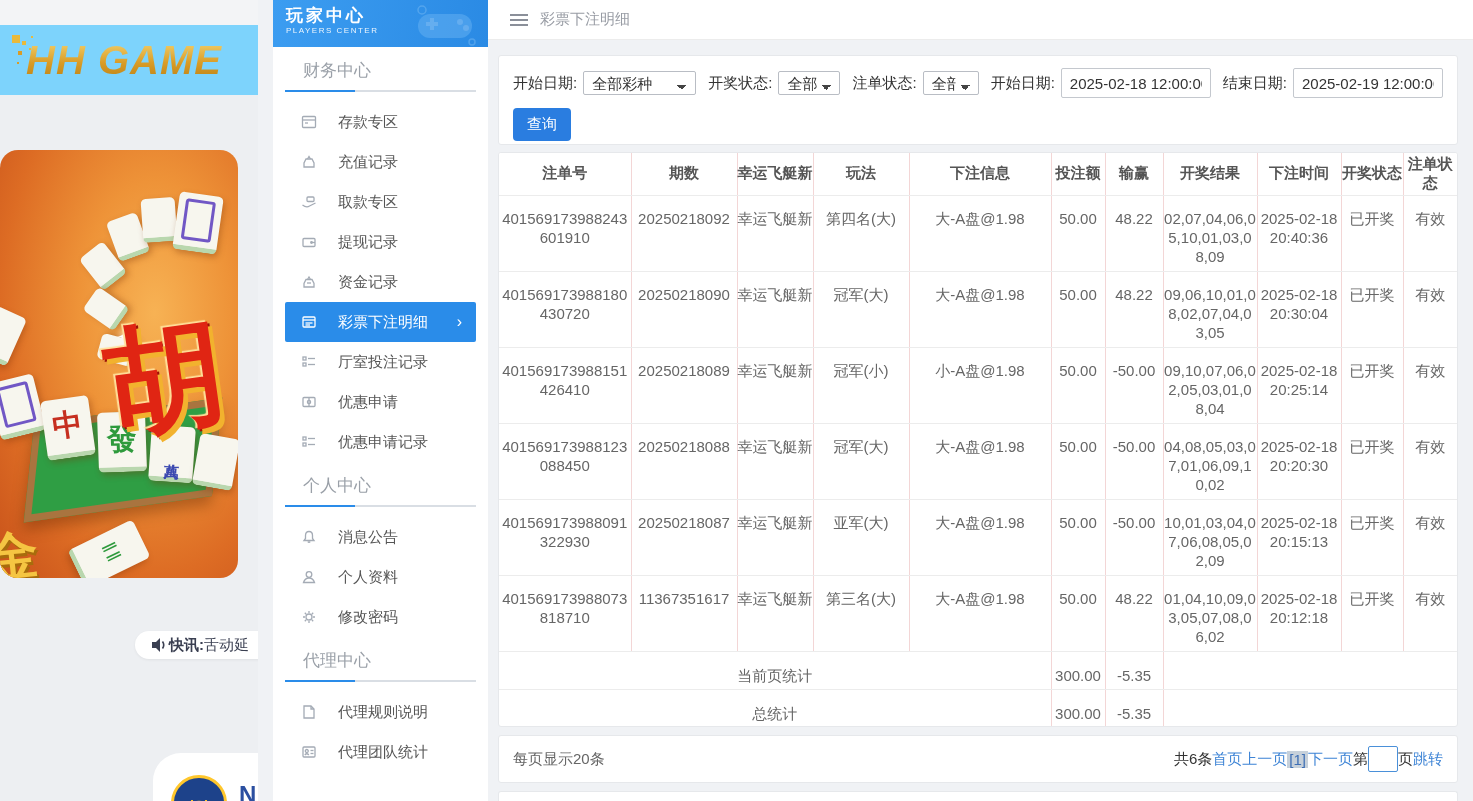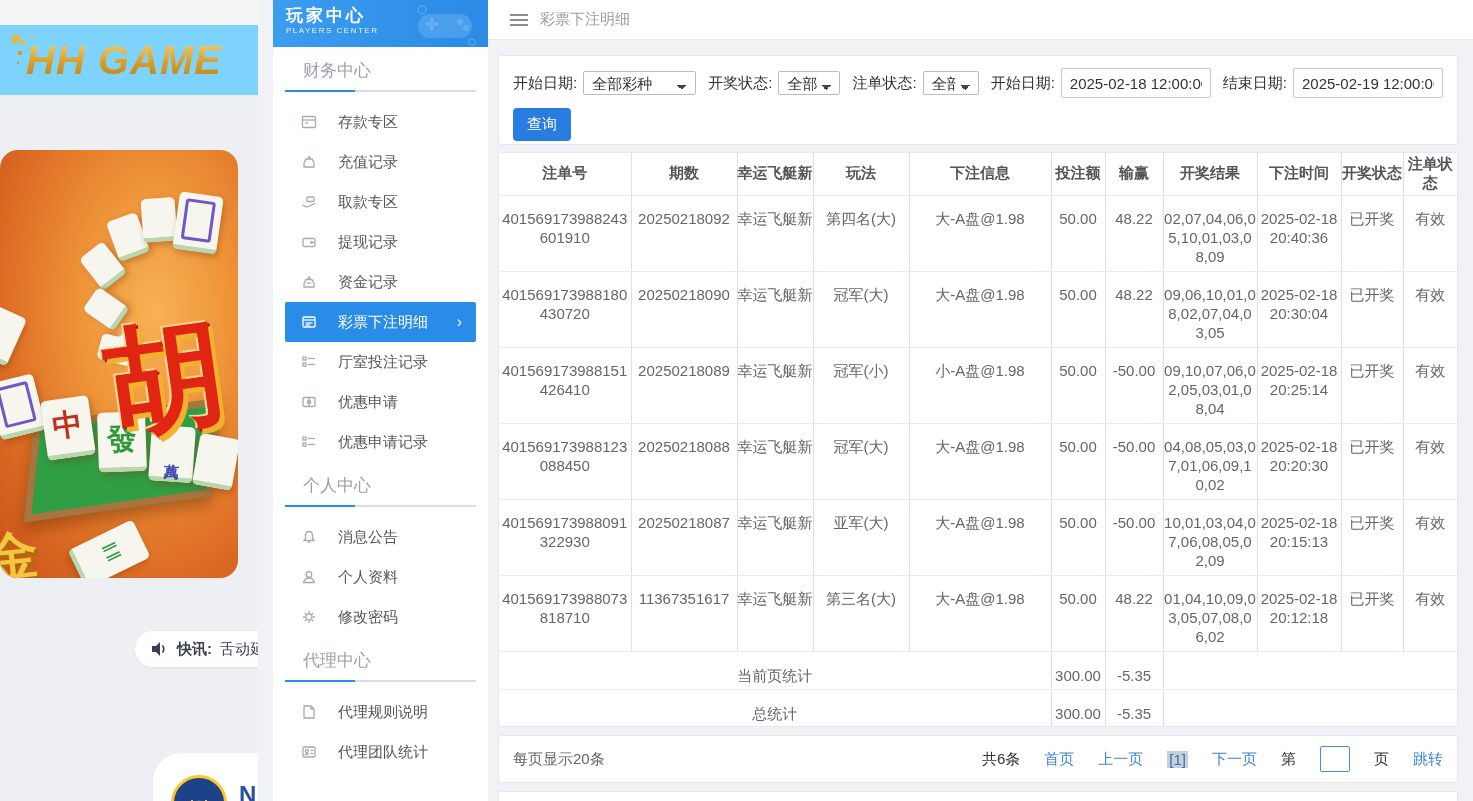--- a/index.html
+++ b/index.html
@@ -32,22 +32,22 @@
     box-shadow:0 8px 14px rgba(100,40,5,.4); }
   .hu-char { position:absolute; right:14px; top:150px; font-size:118px; font-weight:bold;
     color:#e02513; transform:rotate(-8deg);
     text-shadow:4px 5px 0 #f2b22e, -2px -2px 1px #ffdf9a, 2px 2px 0 #9c1106; }
   .sparkle { position:absolute; left:116px; top:172px; color:#fff; font-size:26px;
     text-shadow:0 0 8px #fff; }
   .gold-char { position:absolute; left:-14px; top:372px; font-size:52px; font-weight:bold;
     color:#f5c542; text-shadow:2px 3px 0 #a86c0c; transform:rotate(-6deg); }
   .tile-char { font-weight:bold; }
 
-  .ticker-pill { position:absolute; left:135px; top:631px; width:150px; height:36px;
-    background:#fff; border-radius:19px; display:flex; align-items:center; gap:8px;
+  .ticker-pill { position:absolute; left:135px; top:631px; width:150px; height:28px;
+    background:#fff; border-radius:19px; display:flex; align-items:center; 
     padding-left:16px; box-shadow:0 1px 3px rgba(0,0,0,.06); }
   .ticker-label { font-size:15px; font-weight:bold; color:#3a3f51; white-space:nowrap; }
   .ticker-text { font-size:15px; color:#3a3f51; white-space:nowrap; }
 
   .bottom-card { position:absolute; left:153px; top:753px; width:140px; height:60px;
     background:#fff; border-radius:28px 28px 0 0; }
   .team-logo { position:absolute; left:18px; top:22px; width:56px; height:56px; border-radius:50%;
     background:#1d428a; border:3px solid #ffc72c; display:flex; align-items:center; justify-content:center; }
   .team-logo svg { width:34px; height:20px; }
   .team-letter { position:absolute; left:86px; top:28px; font-size:24px; font-weight:bold; color:#2b4fa0; }
@@ -102,21 +102,21 @@
   td { font-size:15px; color:#666; text-align:center; vertical-align:top; padding-top:13px;
     border-right:1px solid #f3d6d6; border-bottom:1px solid #ececec;
     word-break:break-all; line-height:19px; }
   tbody tr.data-row td { height:76px; }
   th:last-child, td:last-child { border-right:none; }
   tr.summary-row td { height:38px; padding-top:10px; vertical-align:middle; }
 
   .pager-card { top:735px; height:48px; display:flex; align-items:center;
     justify-content:space-between; padding:0 14px; }
   .page-size { font-size:15px; color:#666; }
-  .pager-right { display:flex; align-items:center; gap:24px; font-size:15px; color:#333; }
+  .pager-right { display:flex; align-items:center; gap:0; font-size:15px; color:#333; }
   .pager-link { color:#3f85d6; cursor:pointer; text-decoration:none; }
   .pager-current { background:#c6d0da; color:#3f6fb5; padding:0 2px; cursor:default; }
   .jump-input { width:30px; height:26px; border:1px solid #4a90d9; border-radius:2px; font-size:14px; text-align:center; }
   .next-sliver { position:absolute; left:10px; top:791px; width:960px; height:10px;
     background:#fff; border:1px solid #e6e8eb; border-bottom:none; border-radius:3px 3px 0 0; }
 </style>
 </head>
 <body>
 
 <div class="left-region">

